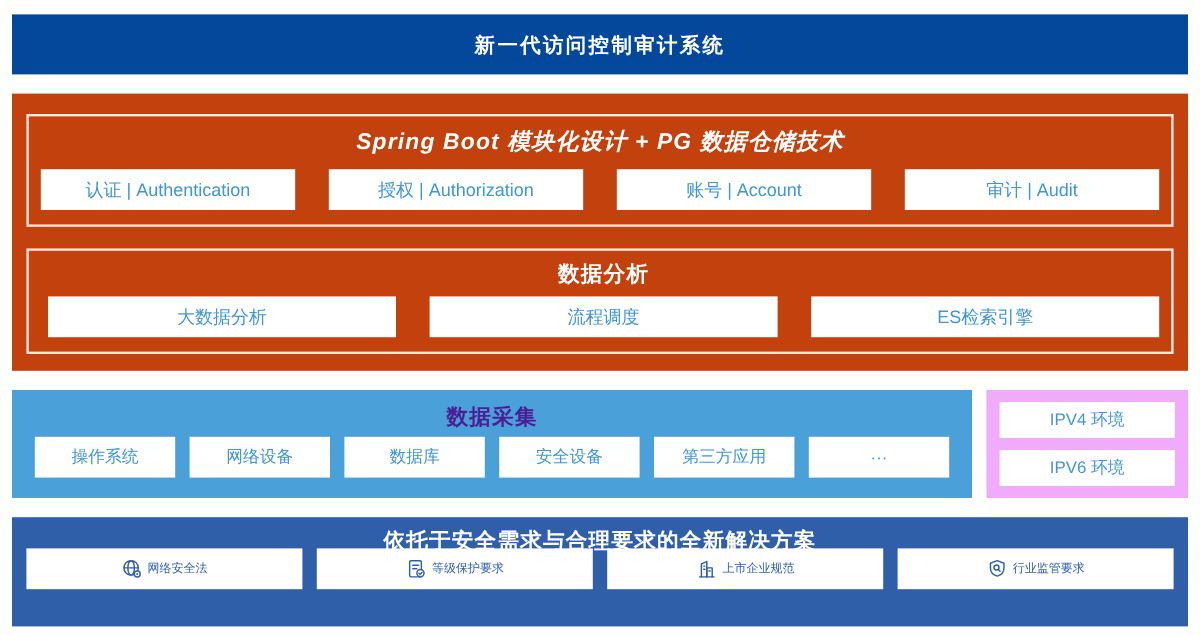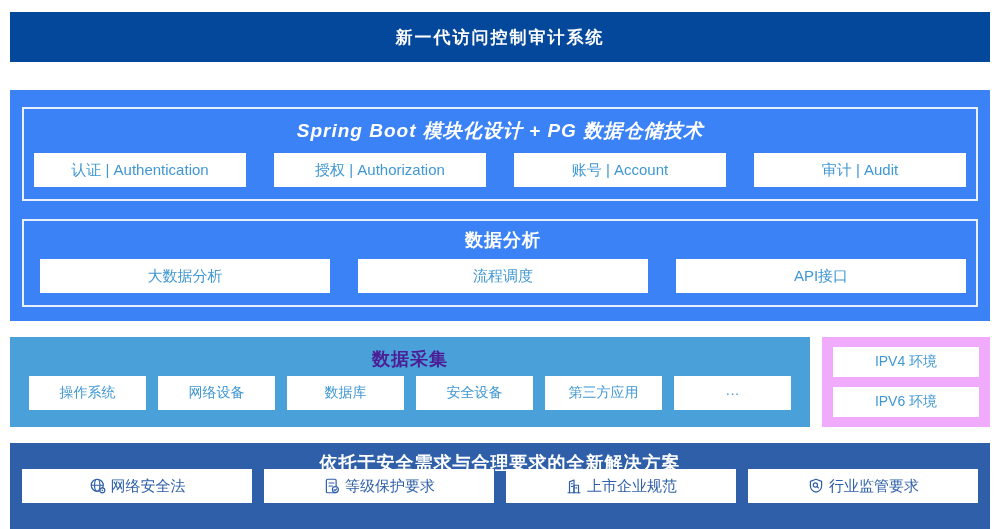--- a/index.html
+++ b/index.html
@@ -17,22 +17,22 @@
     height: 50px;
     background: #04489B;
     display: flex; align-items: center; justify-content: center;
   }
   .banner-title {
     color: #fff; font-size: 17px; font-weight: 700; letter-spacing: 2px;
   }
 
   
   .platform {
-    margin: 28px 10px 0;
-    background: #3b82f6;
+    margin: 16px 10px 0;
+    background: #c2410c;
     padding: 17px 12px 14px;
   }
   .group {
     border: 2px solid rgba(255,255,255,0.88);
     padding: 0 10px 12px;
   }
   .group + .group { margin-top: 18px; padding-left: 16px; }
   .group-title {
     color: #fff; font-weight: 700; text-align: center; letter-spacing: 1px;
   }
@@ -81,21 +81,21 @@
     height: 91px;
   }
   .solution-title {
     color: #fff; font-weight: 700; font-size: 18px; text-align: center;
     line-height: 40px; height: 26px; letter-spacing: 1px;
   }
   .solution-row { display: flex; gap: 12px; }
   .solution-card {
     flex: 1; height: 34px; background: #ffffff;
     display: flex; align-items: center; justify-content: center;
-    color: #2E5FA8; font-size: 15px; gap: 4px; white-space: nowrap;
+    color: #2E5FA8; font-size: 10px; gap: 4px; white-space: nowrap;
   }
   .icon { display: inline-flex; width: 18px; height: 18px; color: #2E5FA8; flex: 0 0 auto; }
   .icon svg { width: 18px; height: 18px; display: block; }
 </style>
 </head>
 <body>
 
 <div class="page">
 
   <div class="banner">
@@ -112,21 +112,21 @@
         <div class="white-box">账号 | Account</div>
         <div class="white-box">审计 | Audit</div>
       </div>
     </div>
 
     <div class="group">
       <div class="group-title analysis">数据分析</div>
       <div class="box-row">
         <div class="white-box">大数据分析</div>
         <div class="white-box">流程调度</div>
-        <div class="white-box">API接口</div>
+        <div class="white-box">ES检索引擎</div>
       </div>
     </div>
 
   </div>
 
   <div class="middle-row">
 
     <div class="collection">
       <div class="collection-title">数据采集</div>
       <div class="box-row">

